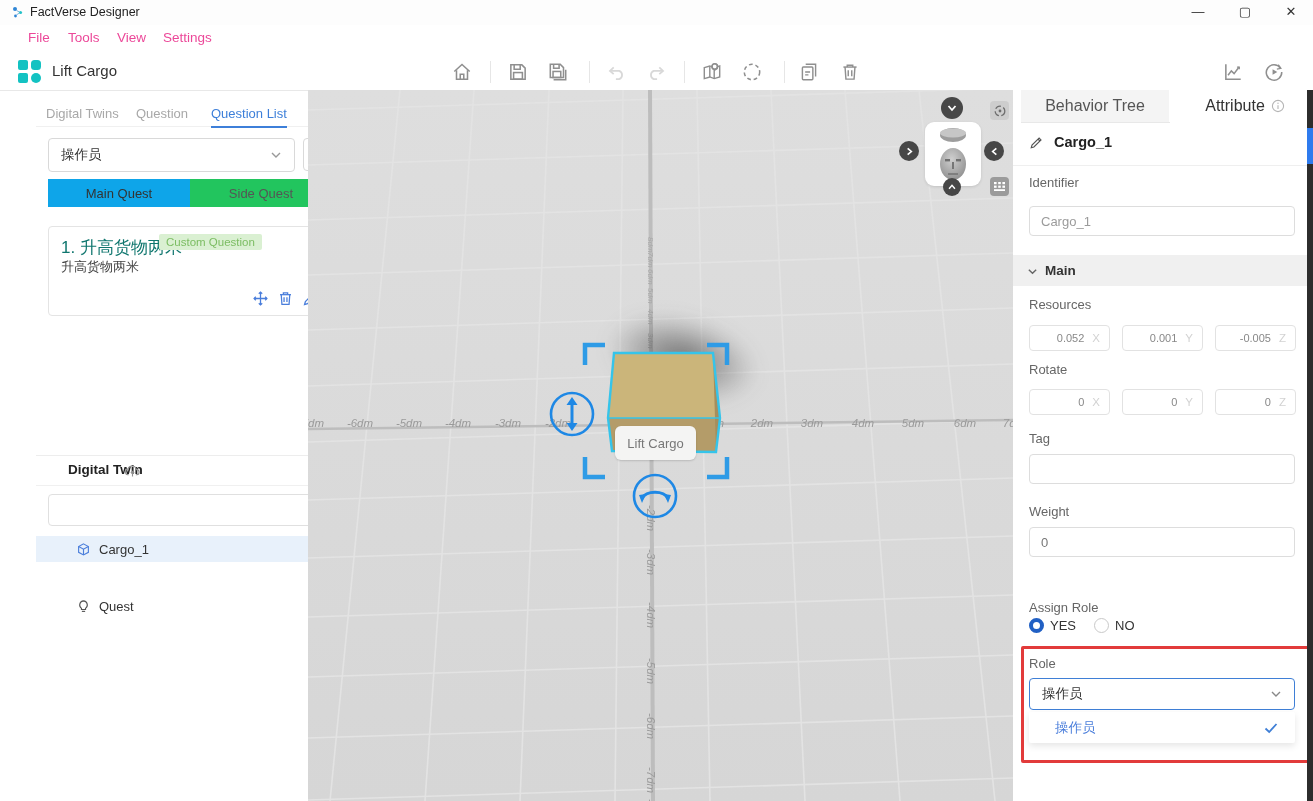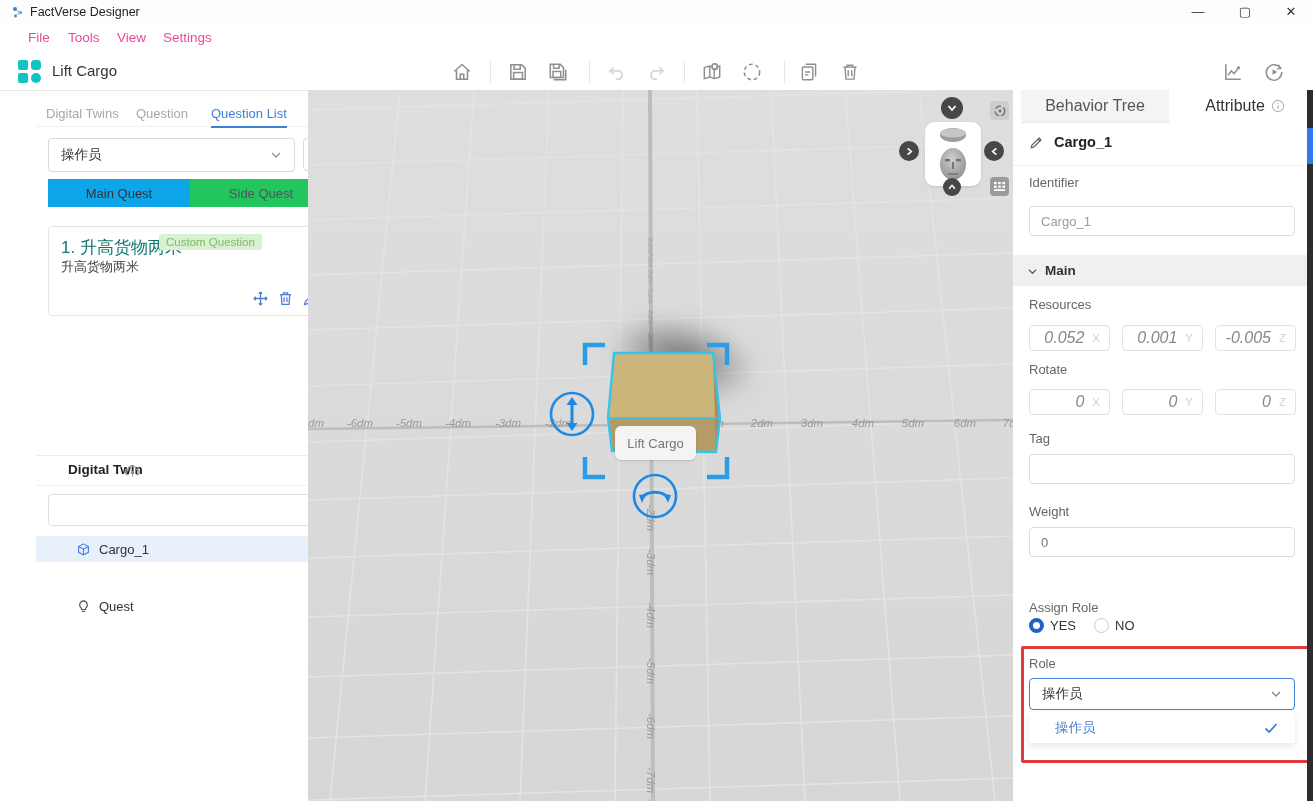--- a/index.html
+++ b/index.html
@@ -58,21 +58,21 @@
   .rp-tab.inactive{left:0;width:148px;background:#f4f4f4;color:#555;border-bottom:1px solid #e8e8e8;border-right:1px solid #e8e8e8;}
   .rp-tab.active{left:148px;width:152px;background:#fff;color:#333;}
   .rp-name-row{position:absolute;left:16px;top:44px;display:flex;align-items:center;gap:10px;}
   .rp-name{font-size:14.5px;font-weight:bold;color:#222;}
   .rp-divider{position:absolute;left:0;top:75px;width:294px;height:1px;background:#efefef;}
   .field-label{position:absolute;left:16px;font-size:13px;color:#666;}
   .text-input{position:absolute;left:16px;width:266px;height:30px;border:1px solid #ddd;border-radius:4px;background:#fff;box-sizing:border-box;font-size:13px;color:#9b9b9b;padding:0 11px;outline:none;font-family:"Liberation Sans",sans-serif;}
   .pose-band{position:absolute;left:0;top:165px;width:294px;height:31px;background:#f0f0f0;display:flex;align-items:center;}
   .pose-band .pose-title{font-size:13.5px;color:#333;font-weight:bold;margin-left:32px;}
   .pose-box{position:absolute;width:81px;height:26px;border:1px solid #e2e2e2;border-radius:4px;background:#fff;display:flex;align-items:center;justify-content:flex-end;box-sizing:border-box;padding-right:9px;gap:8px;}
-  .pose-box .val{font-size:16px;color:#888;font-style:italic;}
+  .pose-box .val{font-size:11px;color:#888;}
   .pose-box .ax{font-size:11.5px;color:#d2d2d2;}
   .radio-row{position:absolute;left:16px;top:528px;display:flex;align-items:center;gap:18px;}
   .radio-opt{display:flex;align-items:center;gap:6px;font-size:13px;color:#333;}
   .radio{width:15px;height:15px;border-radius:50%;box-sizing:border-box;background:#fff;}
   .radio.on{border:4.5px solid #2160c4;}
   .radio.off{border:1px solid #c9c9c9;}
   .red-box{position:absolute;left:8px;top:556px;width:283px;height:111px;border:3px solid #e23b3b;border-radius:2px;pointer-events:none;}
   .role-select{position:absolute;left:16px;top:588px;width:266px;height:32px;border:1.5px solid #3f7fd6;border-radius:4px;background:#fff;box-sizing:border-box;display:flex;align-items:center;}
   .role-select .sel-text{flex:1;padding-left:12px;font-size:13.5px;color:#333;}
   .role-option{position:absolute;left:16px;top:622px;width:266px;height:31px;background:#fff;box-shadow:0 3px 7px rgba(0,0,0,0.10);display:flex;align-items:center;border-radius:2px;}

